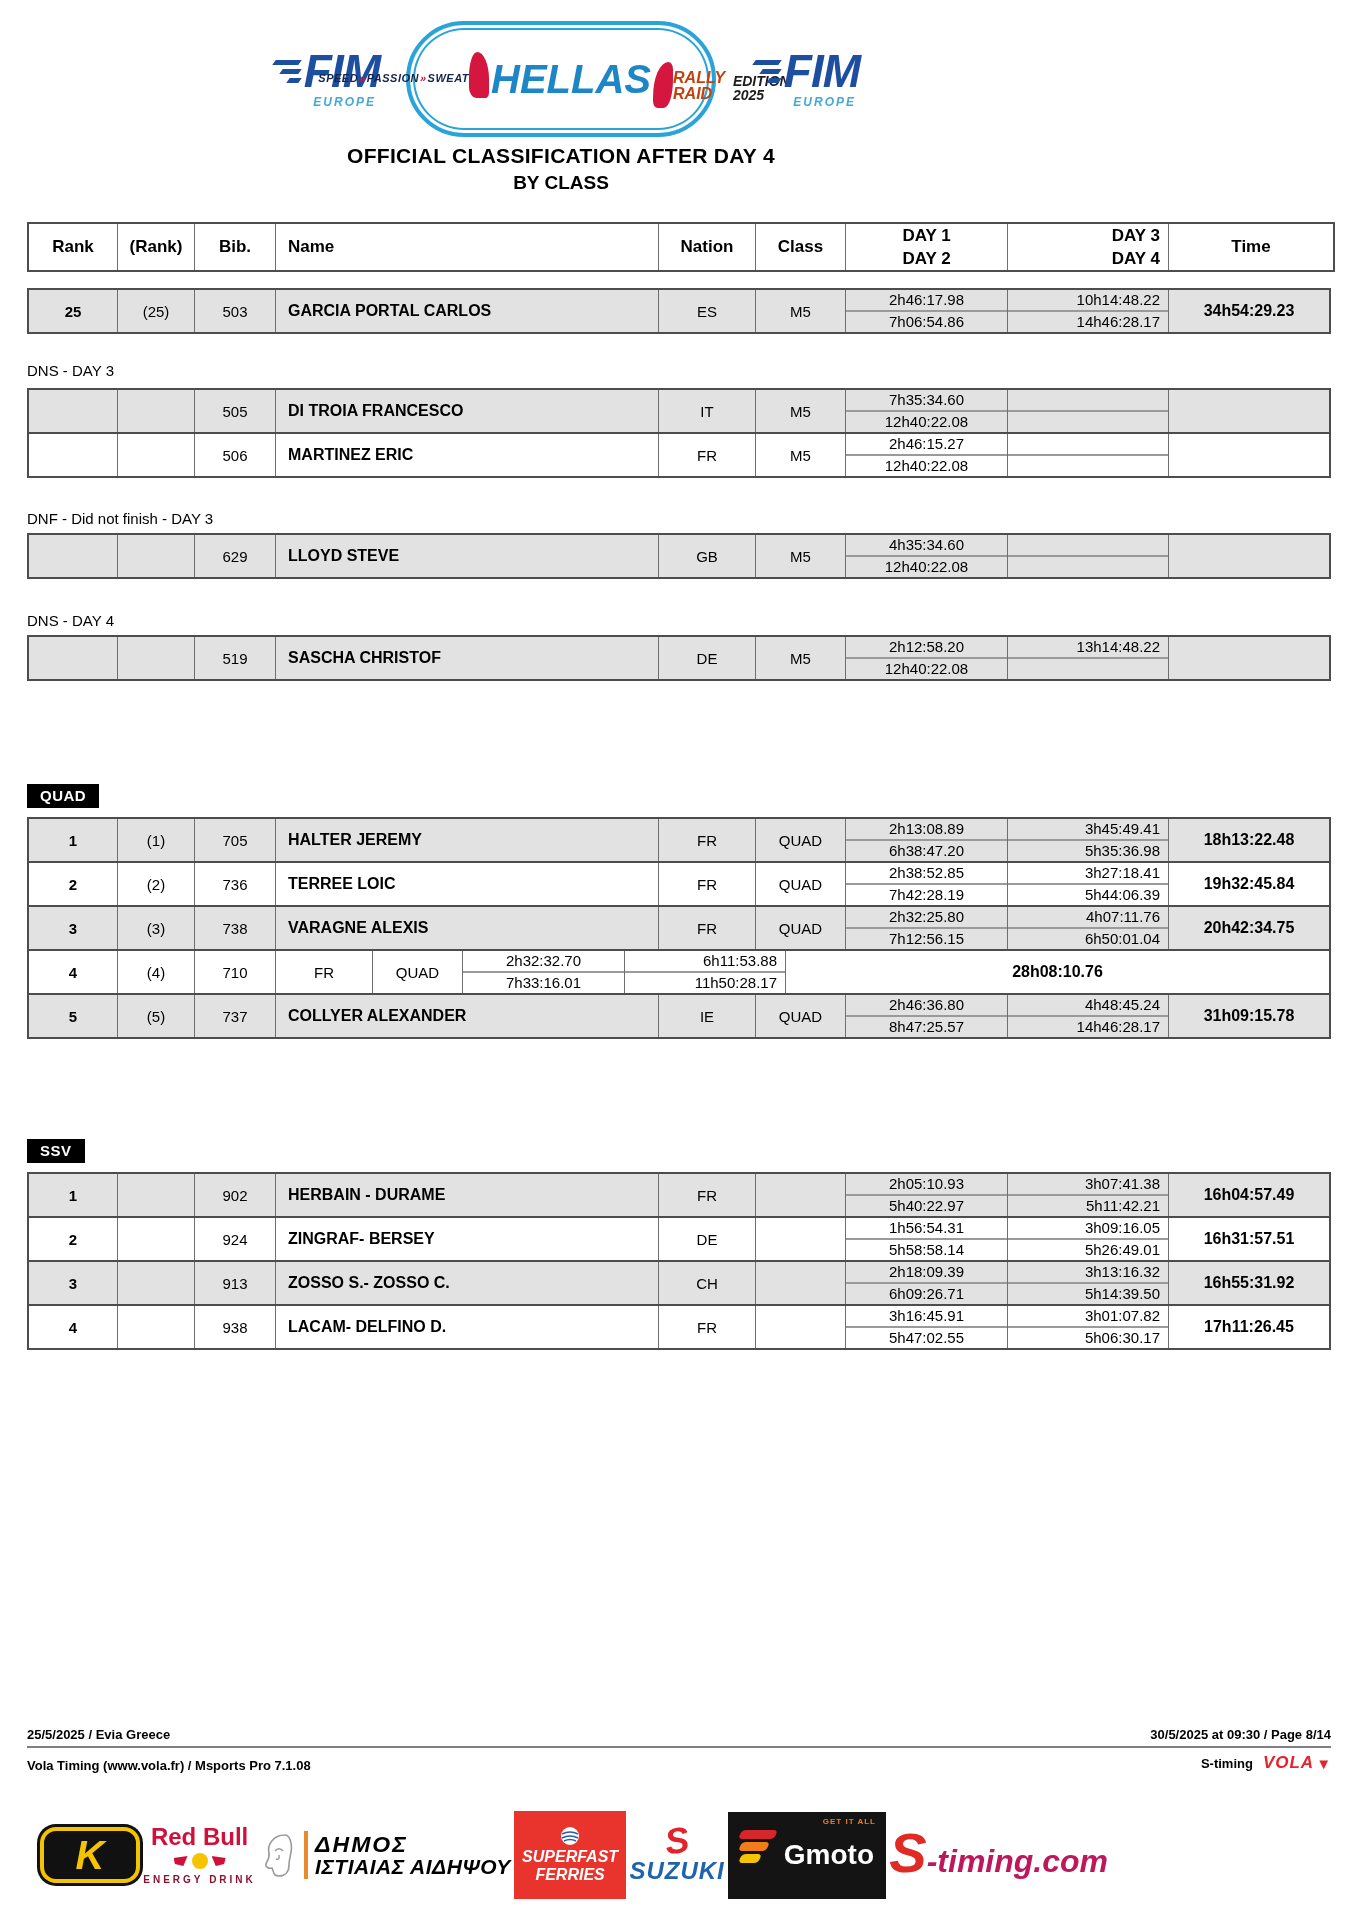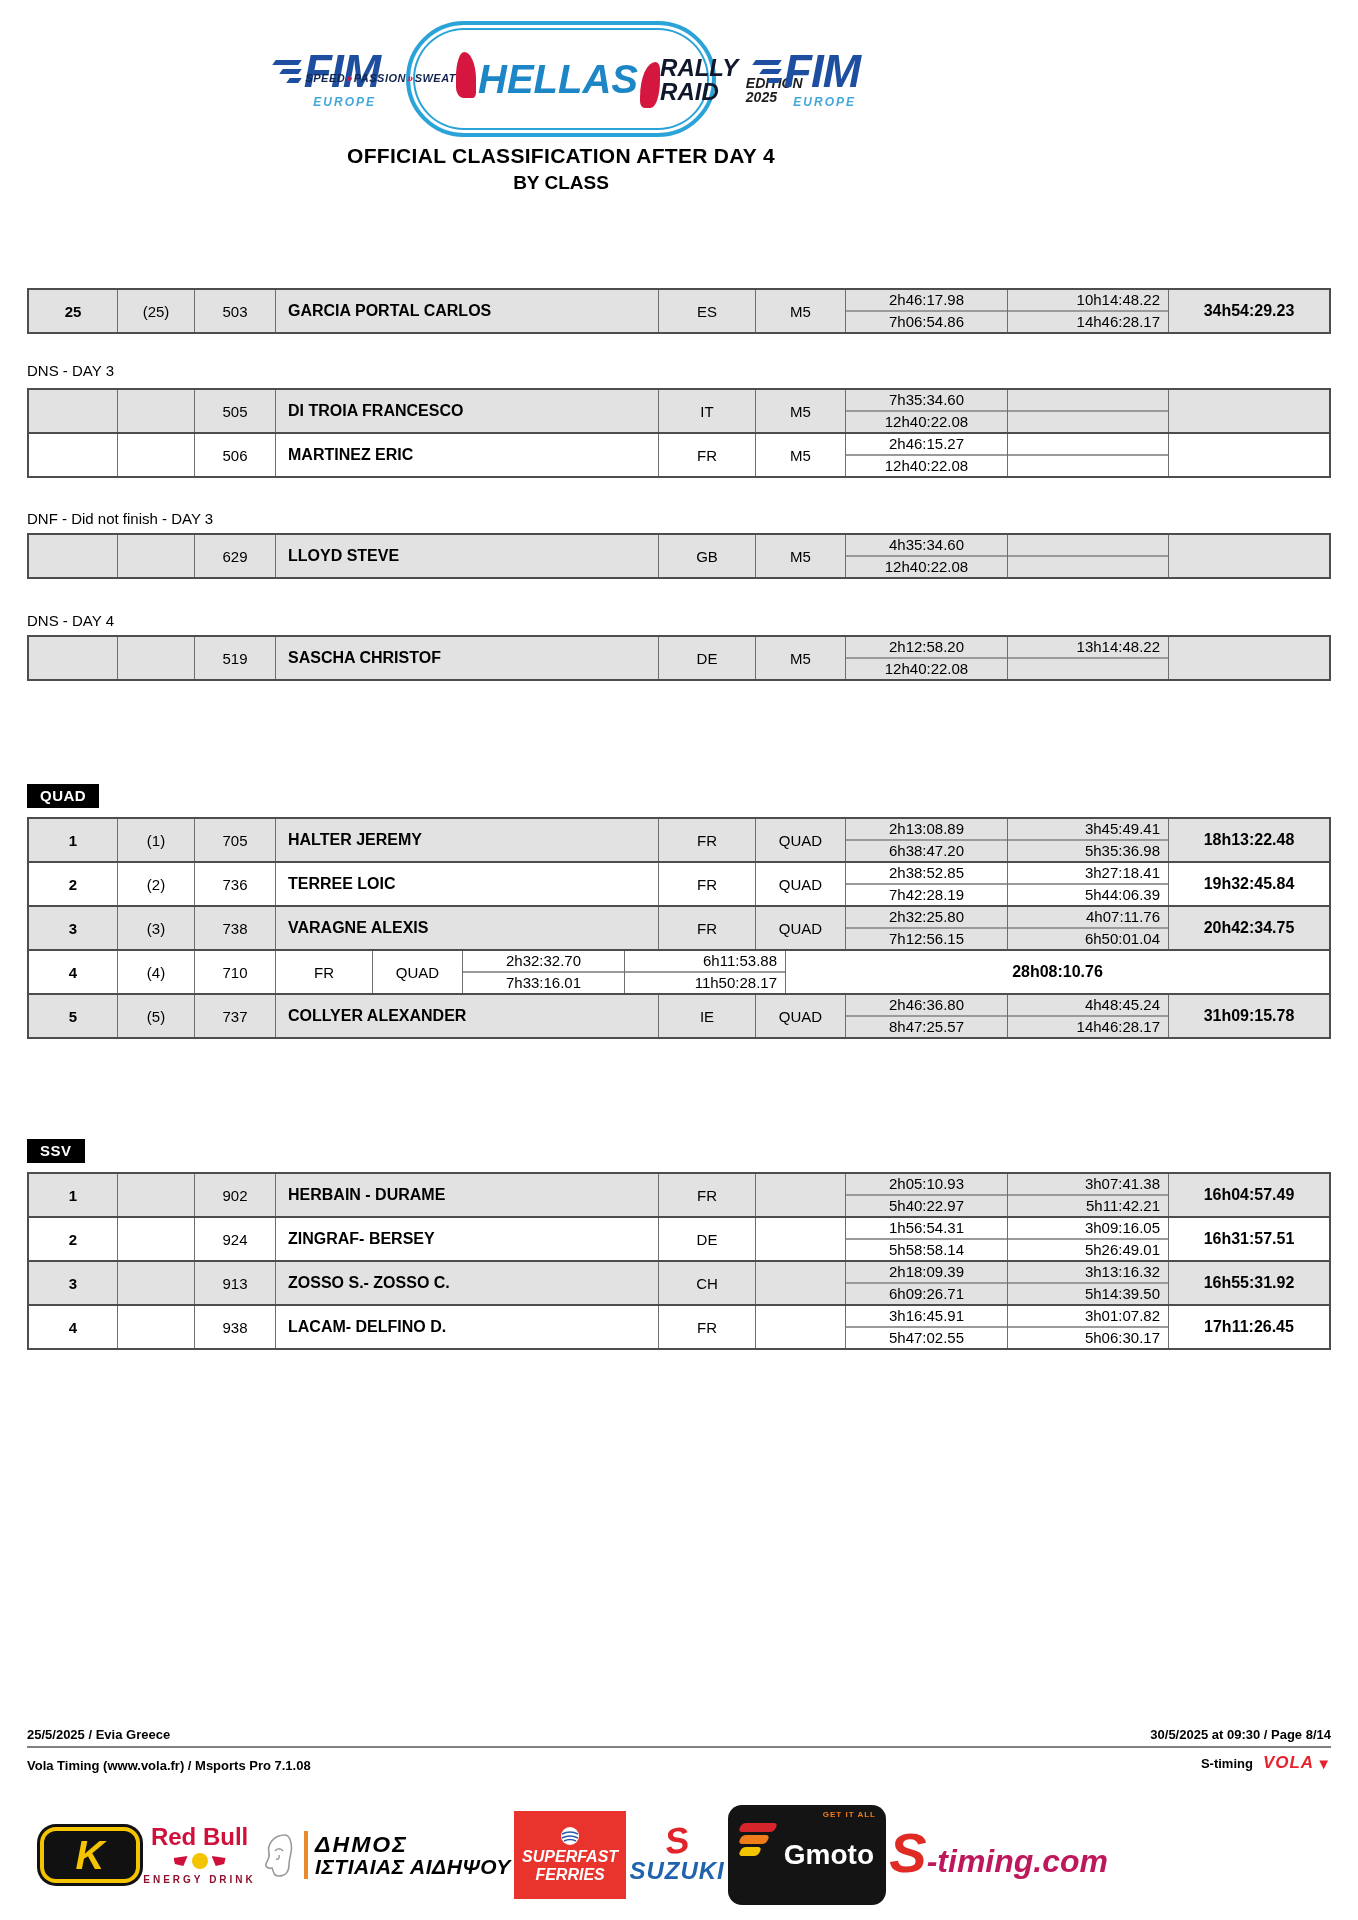--- a/index.html
+++ b/index.html
@@ -22,21 +22,21 @@
     box-shadow:inset 0 0 0 3px #fff, inset 0 0 0 5px #2aa4d8;
     display:flex;align-items:center;justify-content:center;background:#fff;flex:0 0 auto;}
   .hl-inner{display:flex;flex-direction:row;align-items:center;line-height:1;}
   .hl-tagline{font-size:11px;font-weight:bold;font-style:italic;color:#14254d;letter-spacing:.5px;margin-bottom:2px;}
   .hl-tagline .chev{color:#d5173f;margin:0 1px;}
   .hl-title-row{display:flex;align-items:center;}
   .hl-comma{width:20px;height:46px;background:#d5173f;}
   .hl-comma.left{border-radius:70% 100% 30% 60% / 90% 100% 20% 40%;margin-right:2px;transform:translateY(-4px);}
   .hl-comma.right{border-radius:100% 30% 60% 30% / 100% 20% 80% 20%;margin-left:2px;transform:translateY(6px);}
   .hl-title{font-size:40px;font-weight:bold;font-style:italic;color:#1d86c6;letter-spacing:0px;}
-  .hl-sub{font-size:24px;font-weight:bold;font-style:italic;color:#0f172a;align-self:flex-end;margin-right:8px;margin-top:1px;}
+  .hl-sub{font-size:16px;font-weight:bold;font-style:italic;color:#c2410c;align-self:flex-end;margin-right:8px;margin-top:1px;}
   .hl-edition{font-size:14px;font-weight:bold;font-style:italic;color:#1d1d1d;align-self:flex-end;margin-right:14px;margin-top:2px;}
 
   .doc-title{position:absolute;top:144px;left:27px;width:1068px;text-align:center;
     font-size:21px;font-weight:bold;letter-spacing:.3px;}
   .doc-subtitle{position:absolute;top:172px;left:27px;width:1068px;text-align:center;
     font-size:19px;font-weight:bold;}
 
   
   .rtable{border:2px solid #4d4d4d;background:#fff;}
   .trow{display:flex;height:42px;box-sizing:content-box;background:#fff;}
@@ -103,21 +103,21 @@
   .dimos{flex-direction:row;gap:7px;align-items:center;font-style:italic;}
   .dimos-bar{width:4px;height:48px;background:#e98b2d;}
   .dimos-text{display:flex;flex-direction:column;line-height:1.05;}
   .dimos-l1{font-size:23px;font-weight:bold;letter-spacing:2px;}
   .dimos-l2{font-size:21px;font-weight:bold;letter-spacing:.5px;}
   .sf-box{width:112px;height:88px;background:#e8342c;display:flex;flex-direction:column;
     align-items:center;justify-content:center;line-height:1.1;}
   .sf-l{color:#fff;font-size:16px;font-weight:bold;font-style:italic;}
   .suz-s{color:#e0242a;font-size:36px;font-weight:bold;font-style:italic;line-height:.9;transform:rotate(-8deg);}
   .suz-name{color:#1f63ae;font-size:24px;font-weight:bold;font-style:italic;letter-spacing:1px;}
-  .gmoto-box{position:relative;width:158px;height:100px;background:#141414;border-radius:14px;
+  .gmoto-box{position:relative;width:158px;height:87px;background:#141414;border-radius:0;
     display:flex;align-items:center;justify-content:flex-end;padding-right:12px;box-sizing:border-box;}
   .gmoto-wing{position:absolute;left:12px;top:18px;display:flex;flex-direction:column;gap:3px;}
   .gmoto-wing i{display:block;height:9px;border-radius:4px;transform:skewX(-25deg);}
   .gmoto-wing i:nth-child(1){width:36px;background:#d6252b;}
   .gmoto-wing i:nth-child(2){width:28px;background:#f07d1a;}
   .gmoto-wing i:nth-child(3){width:20px;background:#f5c400;}
   .gmoto-name{color:#fff;font-size:28px;font-weight:bold;}
   .gmoto-tag{position:absolute;top:5px;right:10px;color:#f07d1a;font-size:8px;font-weight:bold;letter-spacing:1px;}
   .stc{flex-direction:row;align-items:baseline;}
   .stc-s{color:#e02a24;font-size:56px;font-weight:bold;font-style:italic;line-height:.8;}
@@ -163,20 +163,39 @@
           </span>
         <span class="fim-word">FIM</span>
       </div>
       <span class="fim-sub">EUROPE</span>
     </div>
   </div>
 
   <div class="doc-title">OFFICIAL CLASSIFICATION AFTER DAY 4</div>
   <div class="doc-subtitle">BY CLASS</div>
 
+  <div class="rtable header-table">
+    <div class="trow">
+      <div class="cell c-rank">Rank</div>
+      <div class="cell c-rankp">(Rank)</div>
+      <div class="cell c-bib">Bib.</div>
+      <div class="cell c-name">Name</div>
+      <div class="cell c-nation">Nation</div>
+      <div class="cell c-cls">Class</div>
+      <div class="cell c-d12 daycell">
+        <div class="dline">DAY 1</div>
+        <div class="dline">DAY 2</div>
+      </div>
+      <div class="cell c-d34 daycell right">
+        <div class="dline">DAY 3</div>
+        <div class="dline">DAY 4</div>
+      </div>
+      <div class="cell c-time">Time</div>
+    </div>
+  </div>
 
   <div id="results-area">
       <div class="sec rtable sec-0">
         <div class="trow shaded">
           <div class="cell c-rank">25</div>
           <div class="cell c-rankp">(25)</div>
           <div class="cell c-bib">503</div>
           <div class="cell c-name">GARCIA PORTAL CARLOS</div>
           <div class="cell c-nation">ES</div>
           <div class="cell c-cls">M5</div>

